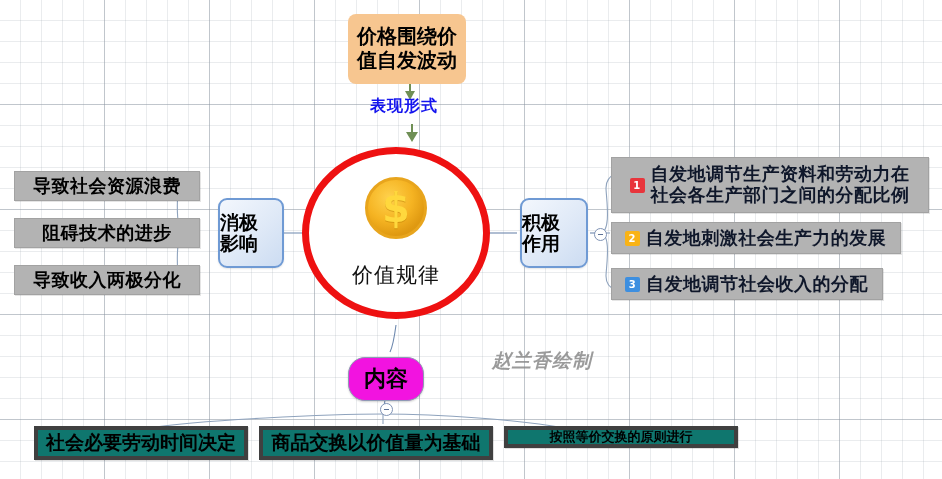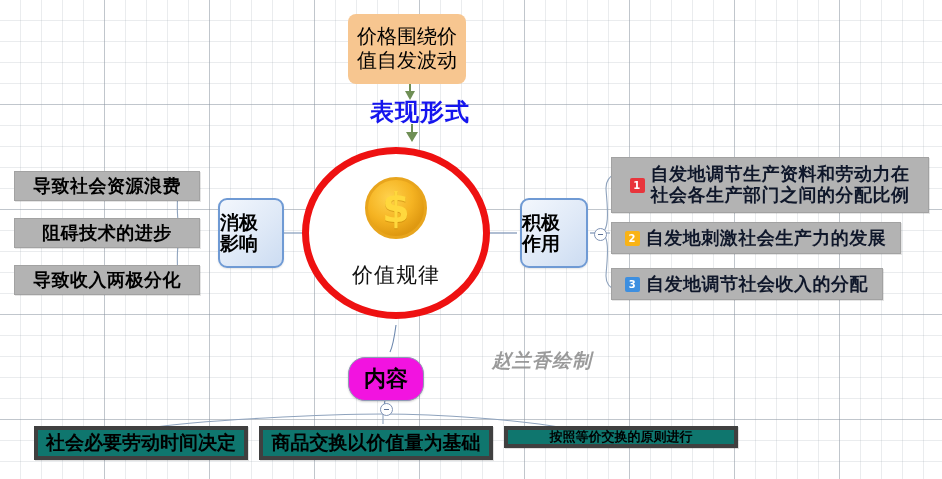--- a/index.html
+++ b/index.html
@@ -51,21 +51,21 @@
     border-radius:9px;
     color:#000;font-weight:bold;
     display:flex;flex-direction:column;justify-content:center;
     line-height:1.08;
     box-shadow:0 1px 2px rgba(0,0,0,.10);
   }
   
   .orange-box{
     background:#f7c690;
     border-radius:8px;
-    color:#000;font-weight:normal;
+    color:#000;font-weight:bold;
     display:flex;flex-direction:column;align-items:center;justify-content:center;
     line-height:1.18;
     text-align:center;
   }
   
   .magenta-box{
     background:#f213e0;
     border:1px solid #8f9ab5;
     border-radius:17px;
     color:#000;font-weight:bold;
@@ -103,21 +103,21 @@
     margin-right:6px;
     font-family:"DejaVu Sans","Liberation Sans",sans-serif;
   }
   .num-row{
     display:flex;align-items:center;
     padding:0 8px 0 7px;
   }
   .num-row .txt{font-weight:bold;color:#0f172a;text-align:left;line-height:1.16;}
   
   .form-label{
-    position:absolute;color:#1515ee;font-weight:bold;font-size:24px;letter-spacing:1px;
+    position:absolute;color:#1515ee;font-weight:bold;font-size:16px;letter-spacing:1px;
   }
   
   .watermark{
     position:absolute;color:#8a8a8a;font-style:italic;font-weight:bold;
     font-size:19px;letter-spacing:1px;opacity:.85;font-family:Liberation Mono, monospace;
   }
   
   .knob{
     position:absolute;width:11px;height:11px;border-radius:50%;
     background:#fff;border:1px solid #7f93b5;

